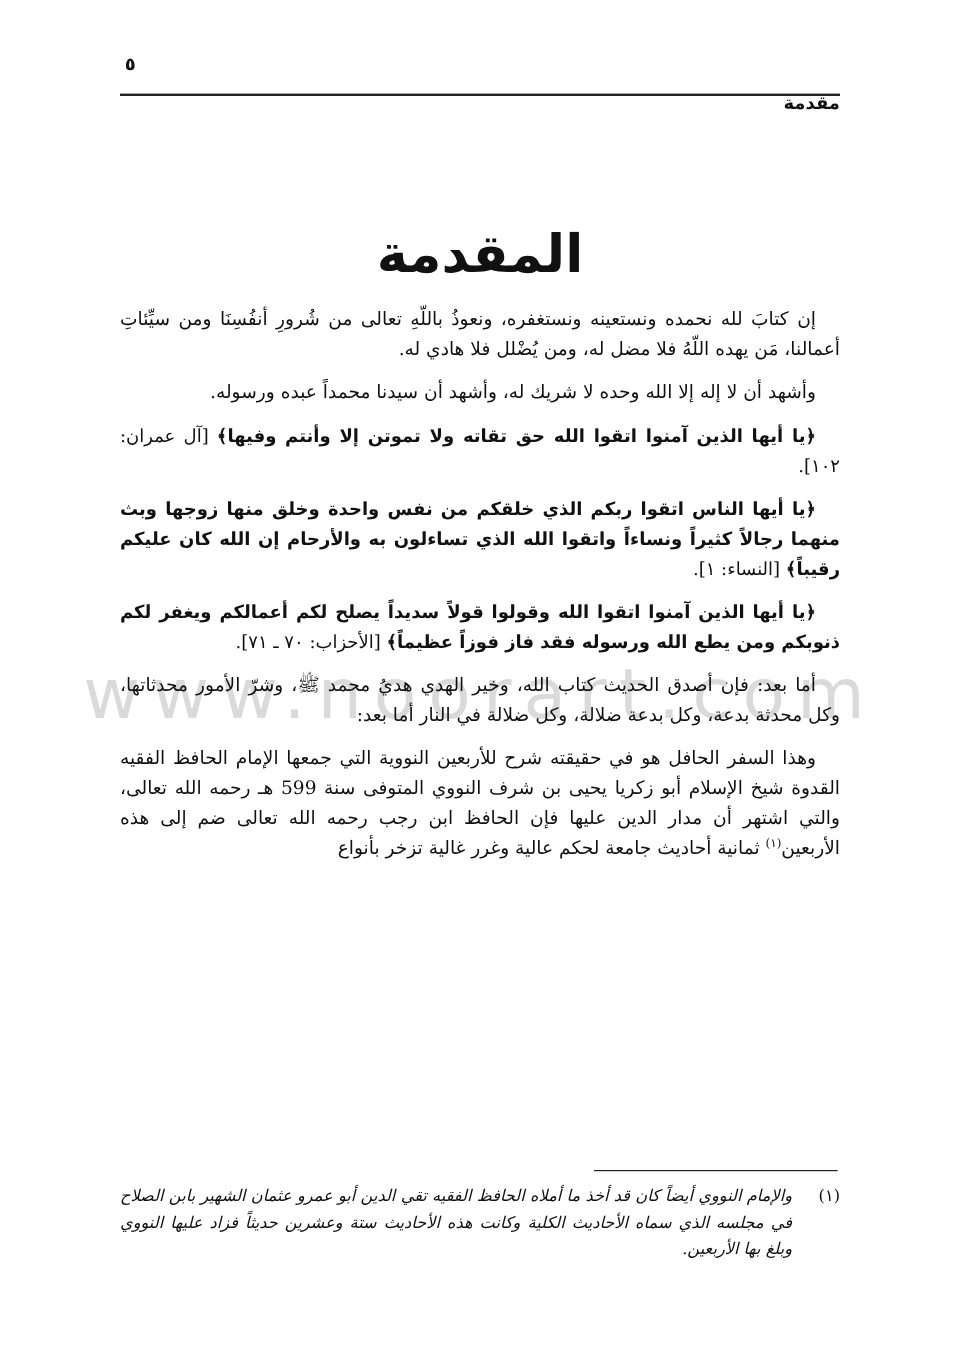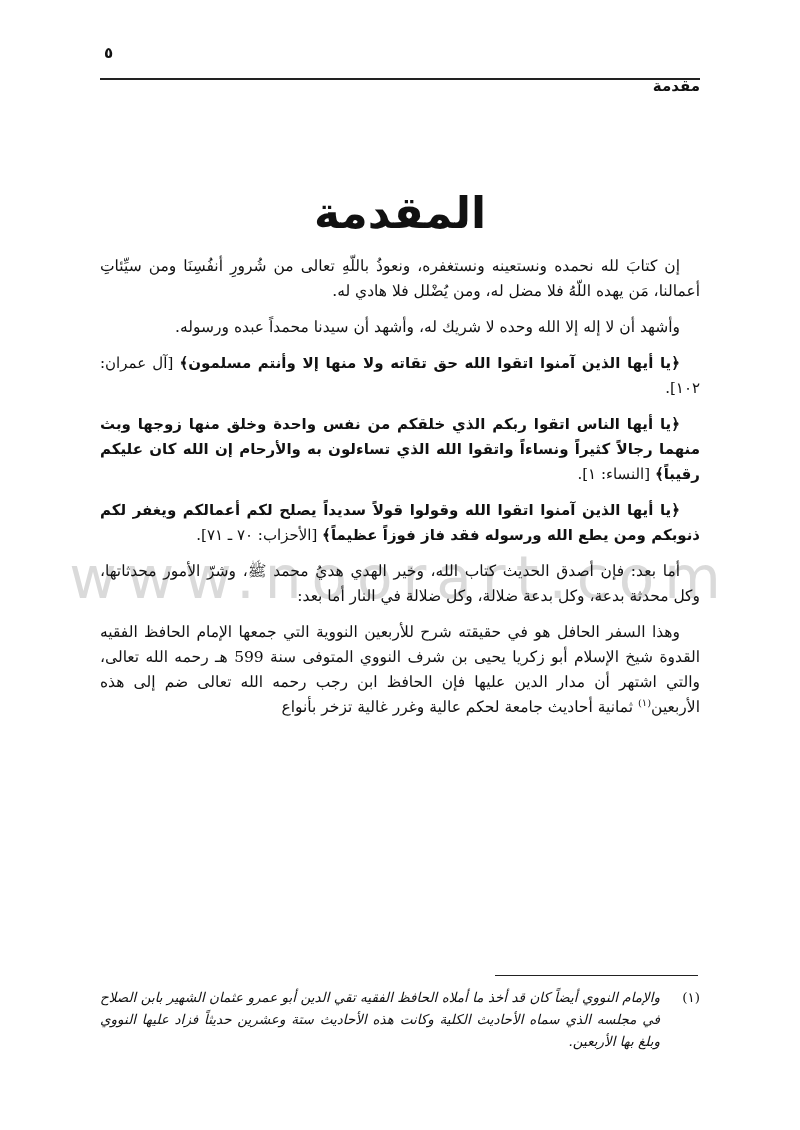--- a/index.html
+++ b/index.html
@@ -145,21 +145,21 @@
     <span class="running-title">مقدمة</span>
     <span class="page-number">٥</span>
   </div>
   <div class="header-rule"></div>
 
   <h1 class="chapter-title" style="margin:0;">المقدمة</h1>
 
   <div class="body-text">
     <p>إن كتابَ لله نحمده ونستعينه ونستغفره، ونعوذُ باللّهِ تعالى من شُرورِ أنفُسِنَا ومن سيِّئاتِ أعمالنا، مَن يهده اللّهُ فلا مضل له، ومن يُضْلل فلا هادي له.</p>
     <p>وأشهد أن لا إله إلا الله وحده لا شريك له، وأشهد أن سيدنا محمداً عبده ورسوله.</p>
-    <p class="verse"><span>﴿يا أيها الذين آمنوا اتقوا الله حق تقاته ولا منها إلا وأنتم مسلمون﴾</span><span class="ref"> [آل عمران: ١٠٢].</span></p>
+    <p class="verse"><span>﴿يا أيها الذين آمنوا اتقوا الله حق تقاته ولا تموتن إلا وأنتم وفيها﴾</span><span class="ref"> [آل عمران: ١٠٢].</span></p>
     <p class="verse"><span>﴿يا أيها الناس اتقوا ربكم الذي خلقكم من نفس واحدة وخلق منها زوجها وبث منهما رجالاً كثيراً ونساءاً واتقوا الله الذي تساءلون به والأرحام إن الله كان عليكم رقيباً﴾</span><span class="ref"> [النساء: ١].</span></p>
     <p class="verse"><span>﴿يا أيها الذين آمنوا اتقوا الله وقولوا قولاً سديداً يصلح لكم أعمالكم ويغفر لكم ذنوبكم ومن يطع الله ورسوله فقد فاز فوزاً عظيماً﴾</span><span class="ref"> [الأحزاب: ٧٠ ـ ٧١].</span></p>
     <p>أما بعد: فإن أصدق الحديث كتاب الله، وخير الهدي هديُ محمد ﷺ، وشرّ الأمور محدثاتها، وكل محدثة بدعة، وكل بدعة ضلالة، وكل ضلالة في النار أما بعد:</p>
     <p><span>وهذا السفر الحافل هو في حقيقته شرح للأربعين النووية التي جمعها الإمام الحافظ الفقيه القدوة شيخ الإسلام أبو زكريا يحيى بن شرف النووي المتوفى سنة 599 هـ رحمه الله تعالى، والتي اشتهر أن مدار الدين عليها فإن الحافظ ابن رجب رحمه الله تعالى ضم إلى هذه الأربعين</span><span class="fn-ref">(١)</span><span> ثمانية أحاديث جامعة لحكم عالية وغرر غالية تزخر بأنواع</span></p>
   </div>
 
   <div class="footnote-rule"></div>
 
   <div class="footnotes">
     <div class="footnote">

